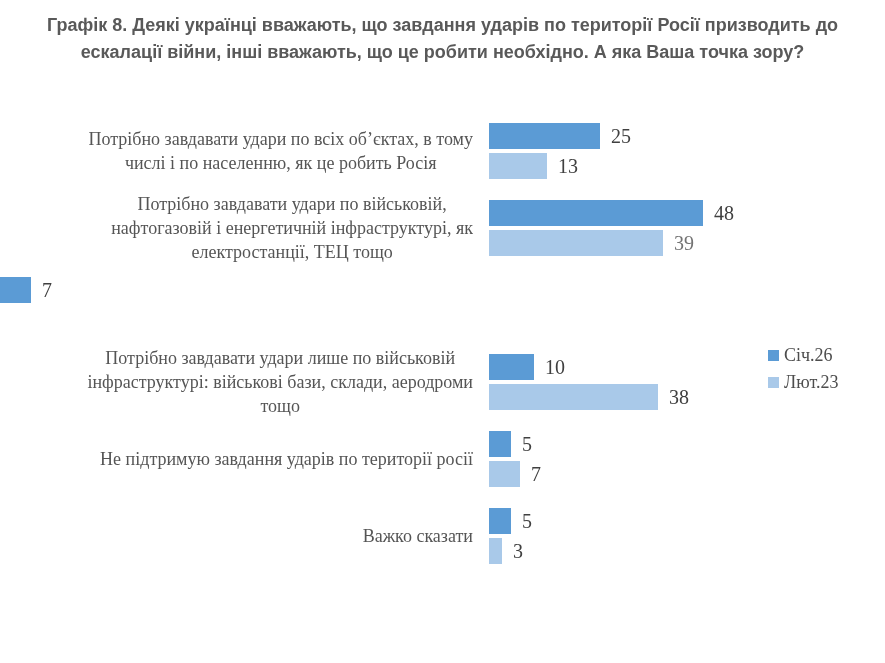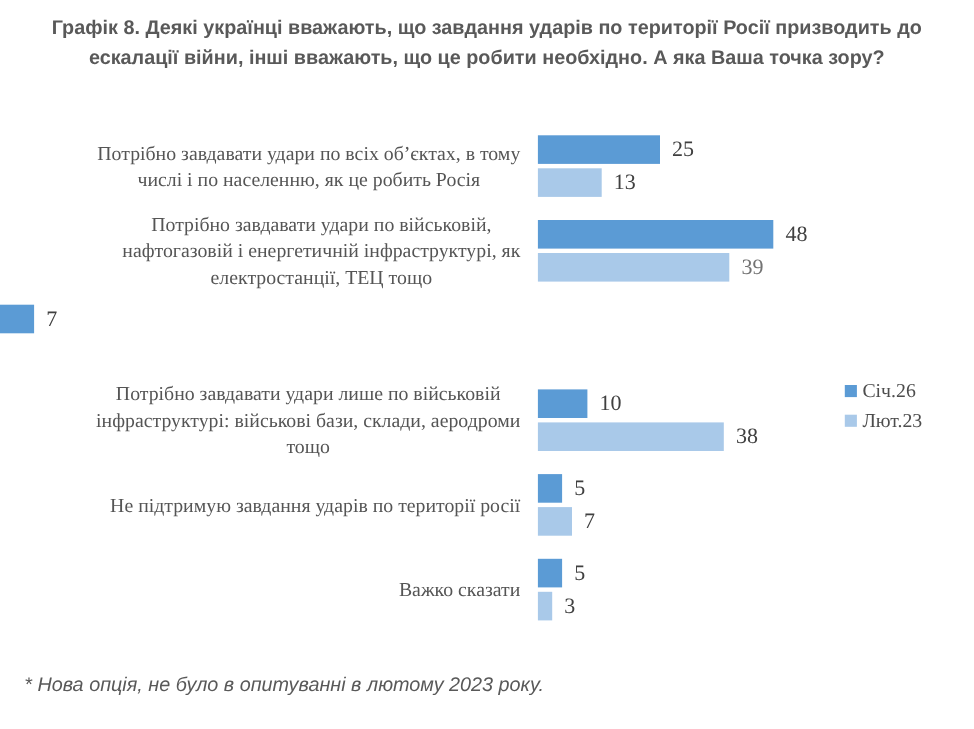--- a/index.html
+++ b/index.html
@@ -196,14 +196,13 @@
     <div class="legend-item">
       <span class="swatch" id="swatch-0" style="background: rgb(91, 155, 213);"></span>
       <span>Січ.26</span>
     </div>
     <div class="legend-item">
       <span class="swatch" id="swatch-1" style="background: rgb(169, 201, 233);"></span>
       <span>Лют.23</span>
     </div>
   </div>
 
-  <div class="footnote">* Нова опція, не було в опитуванні в лютому 2023 року.</div>
 </div>
 
 </body></html>

